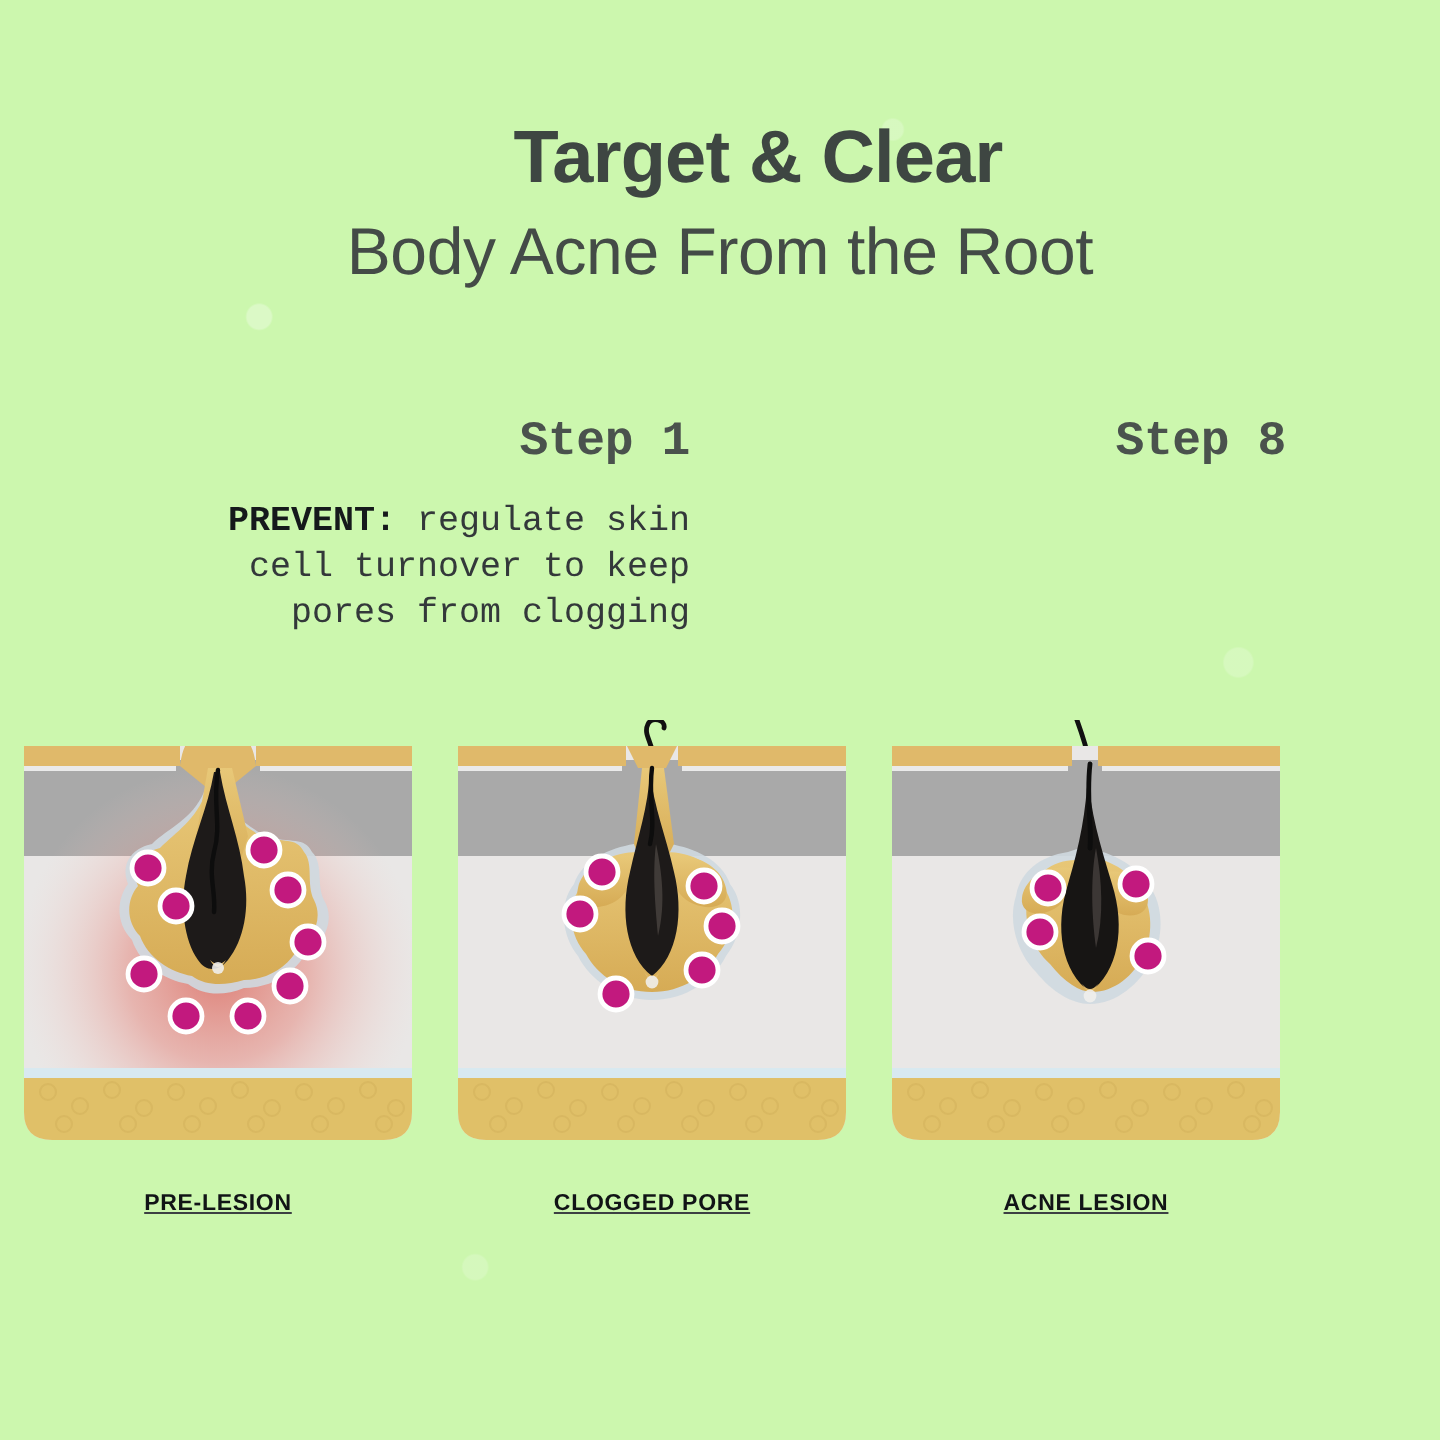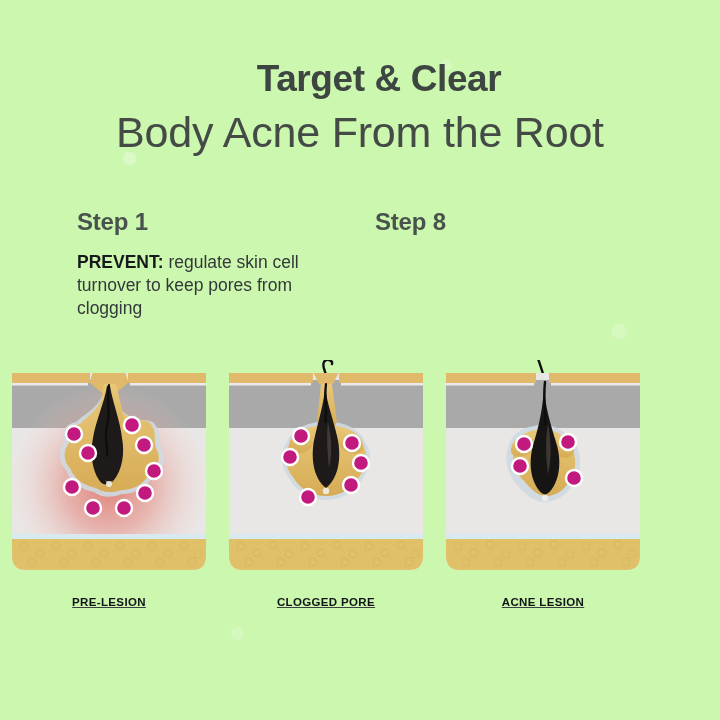--- a/index.html
+++ b/index.html
@@ -37,41 +37,42 @@
   }
   .title-main {
     font-size: 37px;
     font-weight: bold;
     letter-spacing: -0.4px;
     color: #3e4642;
     line-height: 1.15;
     padding-left: 38px;
   }
   .title-sub {
-    font-size: 43px;
+    font-size: 33px;
     font-weight: normal;
     letter-spacing: -0.2px;
     color: #444b47;
     line-height: 1.3;
     margin-top: 4px;
   }
 
   
   .steps {
     position: absolute;
     top: 208px;
     left: 0;
     width: 720px;
     display: flex;
     justify-content: center;
   }
   .step-col {
     width: 268px;
-    text-align: left;
+    text-align: right;
     padding: 0 6px;
+    font-family: Liberation Mono, monospace;
   }
   .step-col.step-one { margin-right: 18px; }
   .step-heading {
     font-size: 24px;
     font-weight: bold;
     color: #4a524d;
     letter-spacing: -0.2px;
   }
   .step-body {
     margin-top: 15px;

